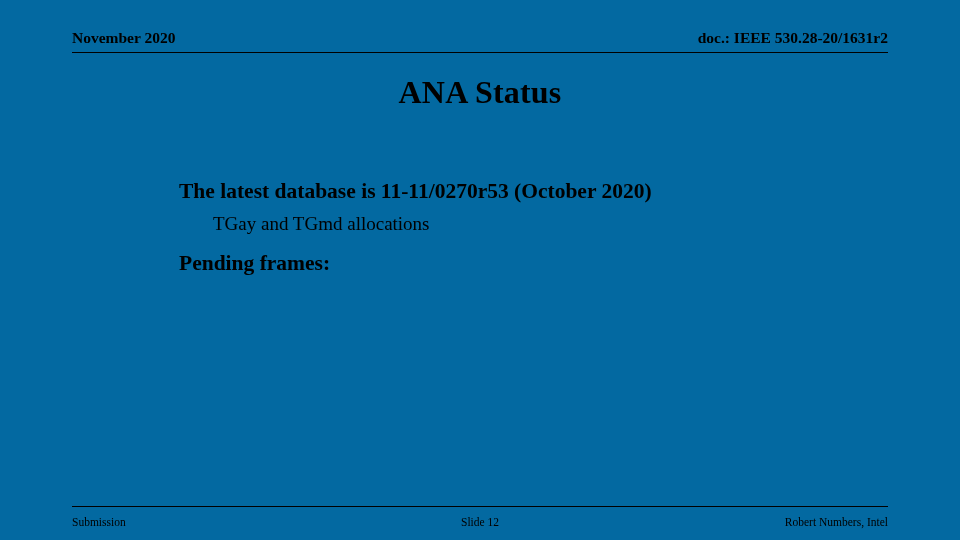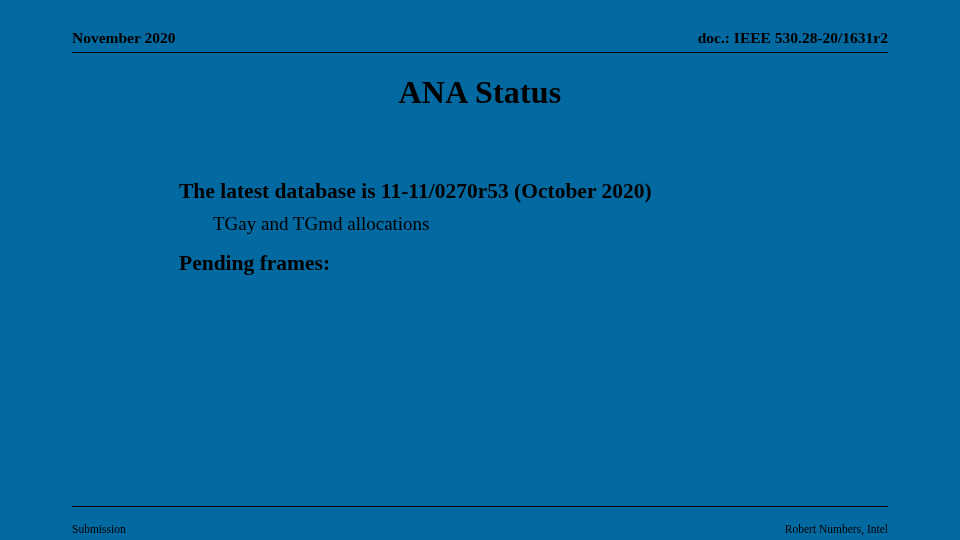--- a/index.html
+++ b/index.html
@@ -98,21 +98,21 @@
     margin-top: 10px;
   }
 
   
   .slide-footer {
     position: absolute;
     left: 72px;
     top: 506px;
     width: 816px;
     border-top: 1.4px solid #000000;
-    padding-top: 15px;
+    padding-top: 8px;
     display: flex;
     align-items: flex-start;
     justify-content: flex-start;
     font-size: 11.5px;
     line-height: 15px;
   }
   .footer-left { text-align: left; flex: 1 1 0; white-space: nowrap; }
   .footer-center { text-align: center; flex: 1 1 0; white-space: nowrap; }
   .footer-right { text-align: right; flex: 1 1 0; white-space: nowrap; }
 </style>
@@ -135,16 +135,17 @@
 
     <p class="bullet-l2 first-of-group">TGay and TGmd allocations</p>
 
     <p class="bullet-l1 gap-before">Pending frames:</p>
 
 
   </div>
 
   <div class="slide-footer">
     <div class="footer-left">Submission</div>
+    <div class="footer-center">Slide 12</div>
     <div class="footer-right">Robert Numbers, Intel</div>
   </div>
 
 </div>
 
 </body></html>

